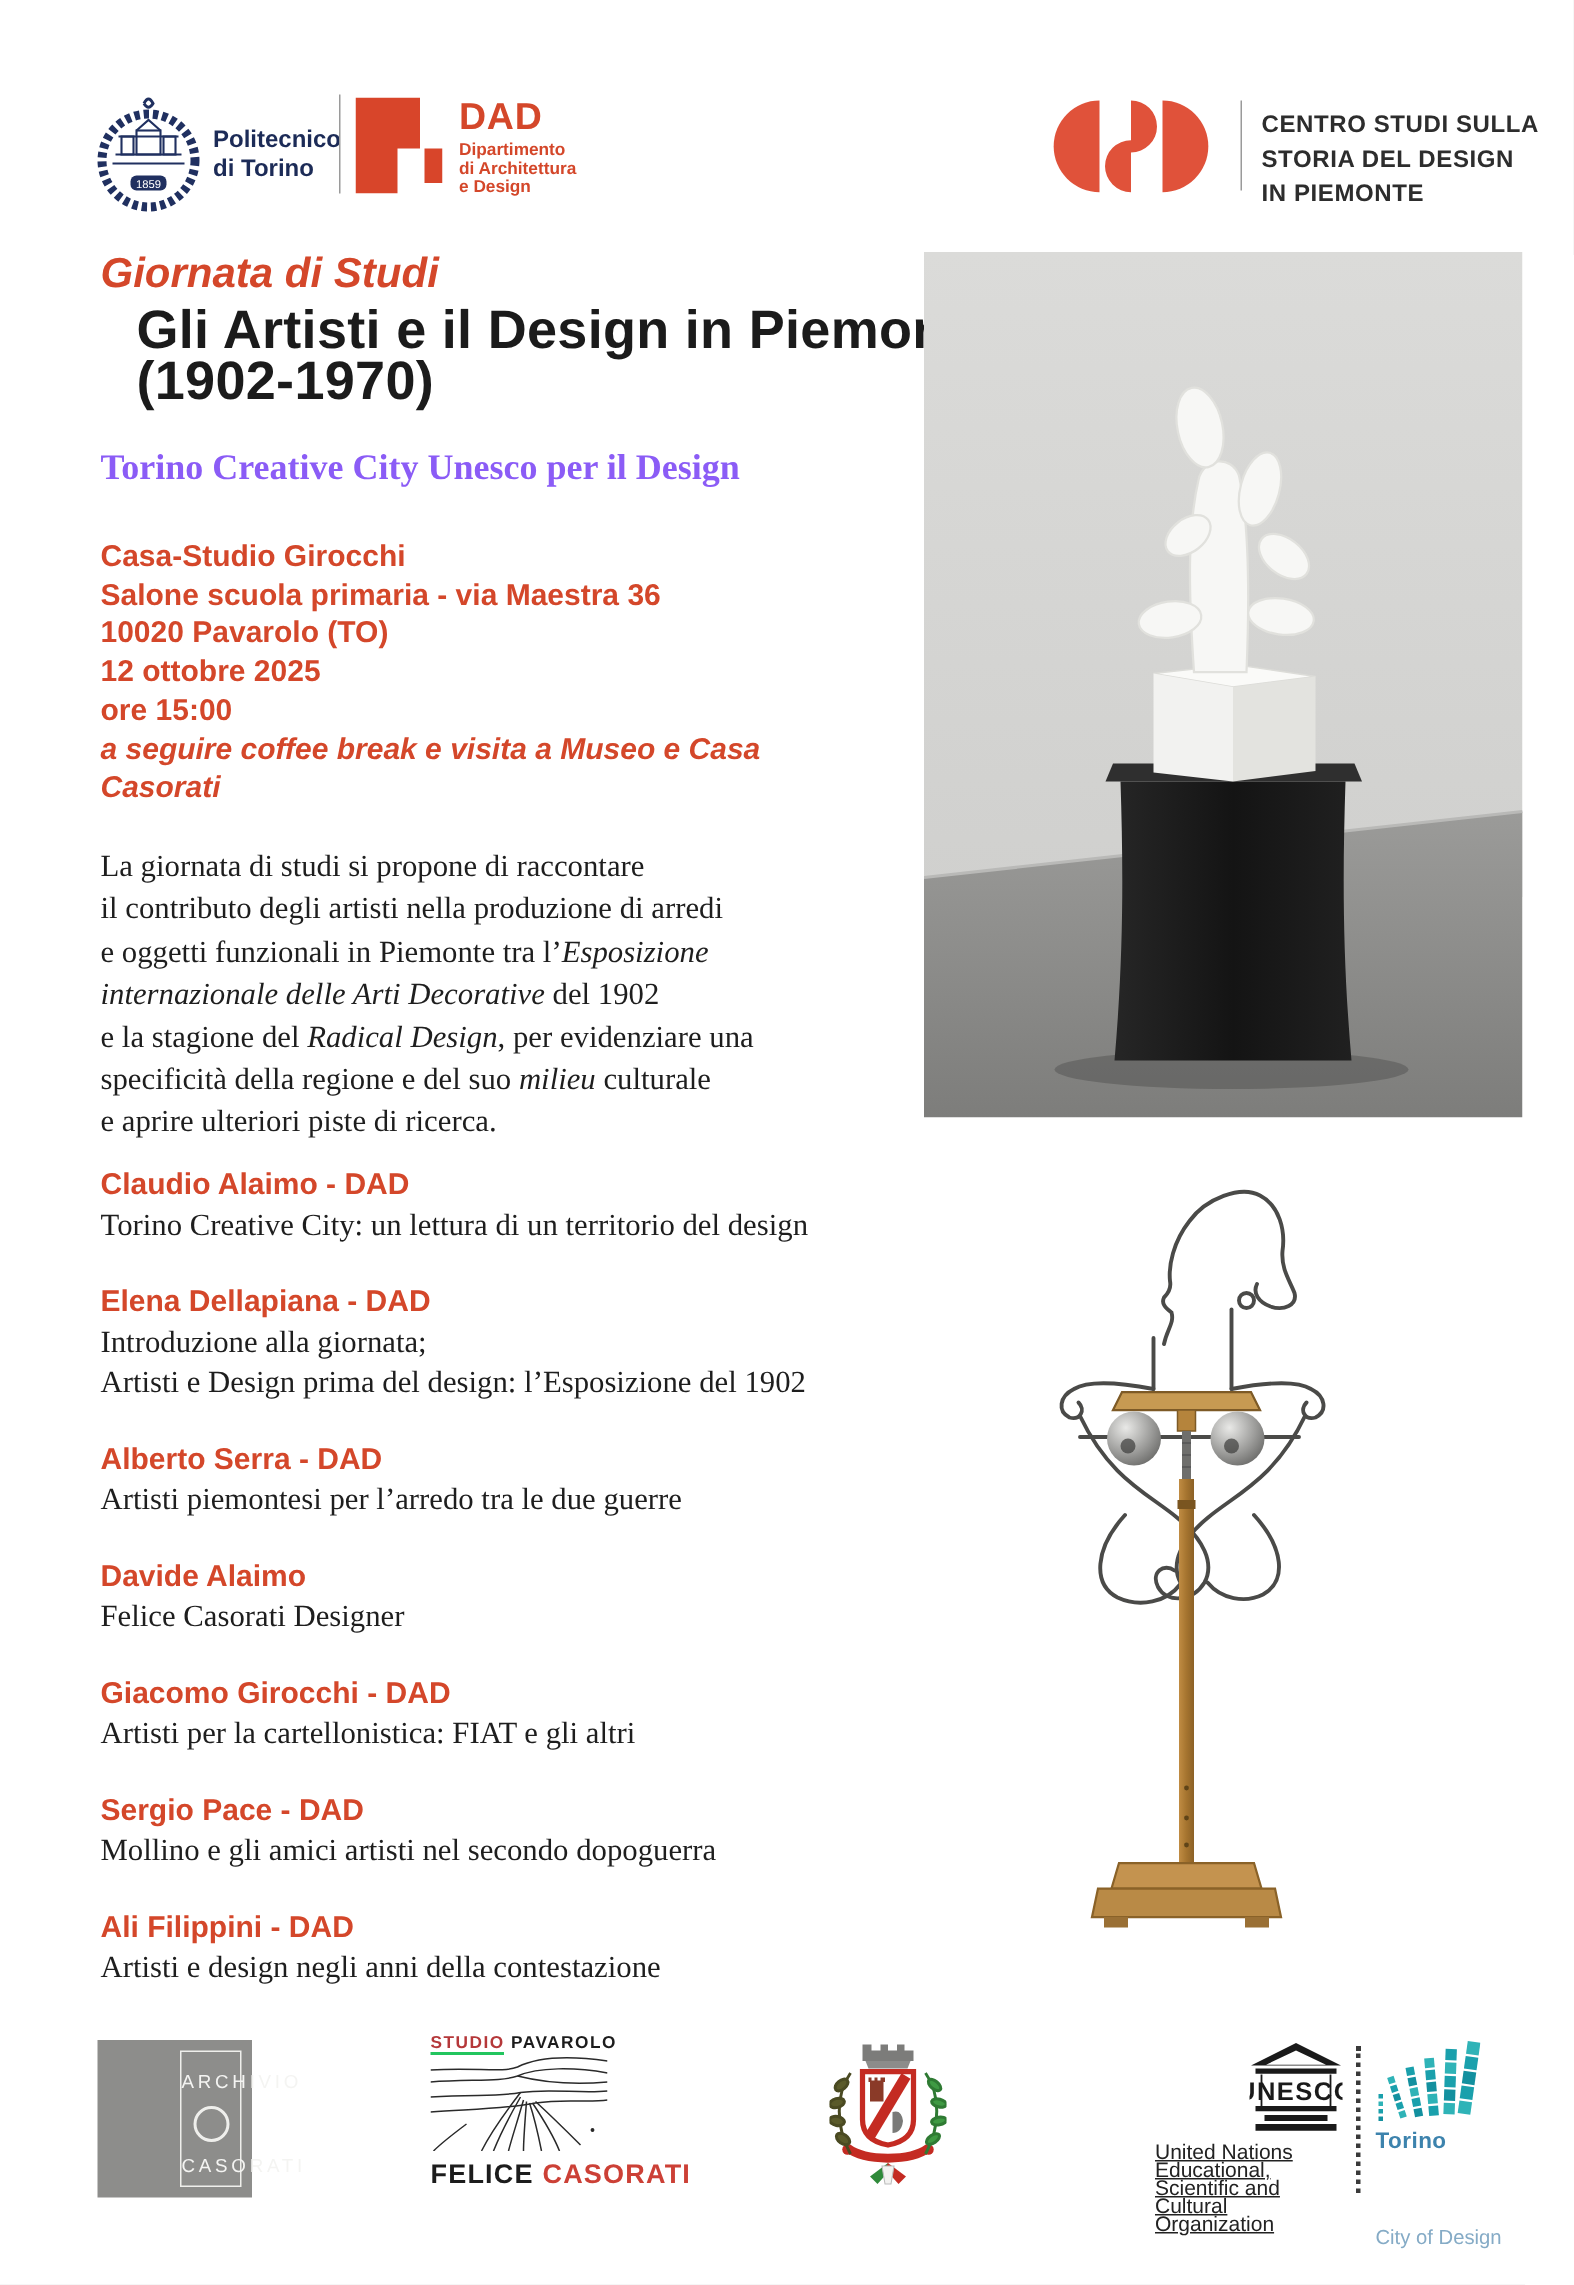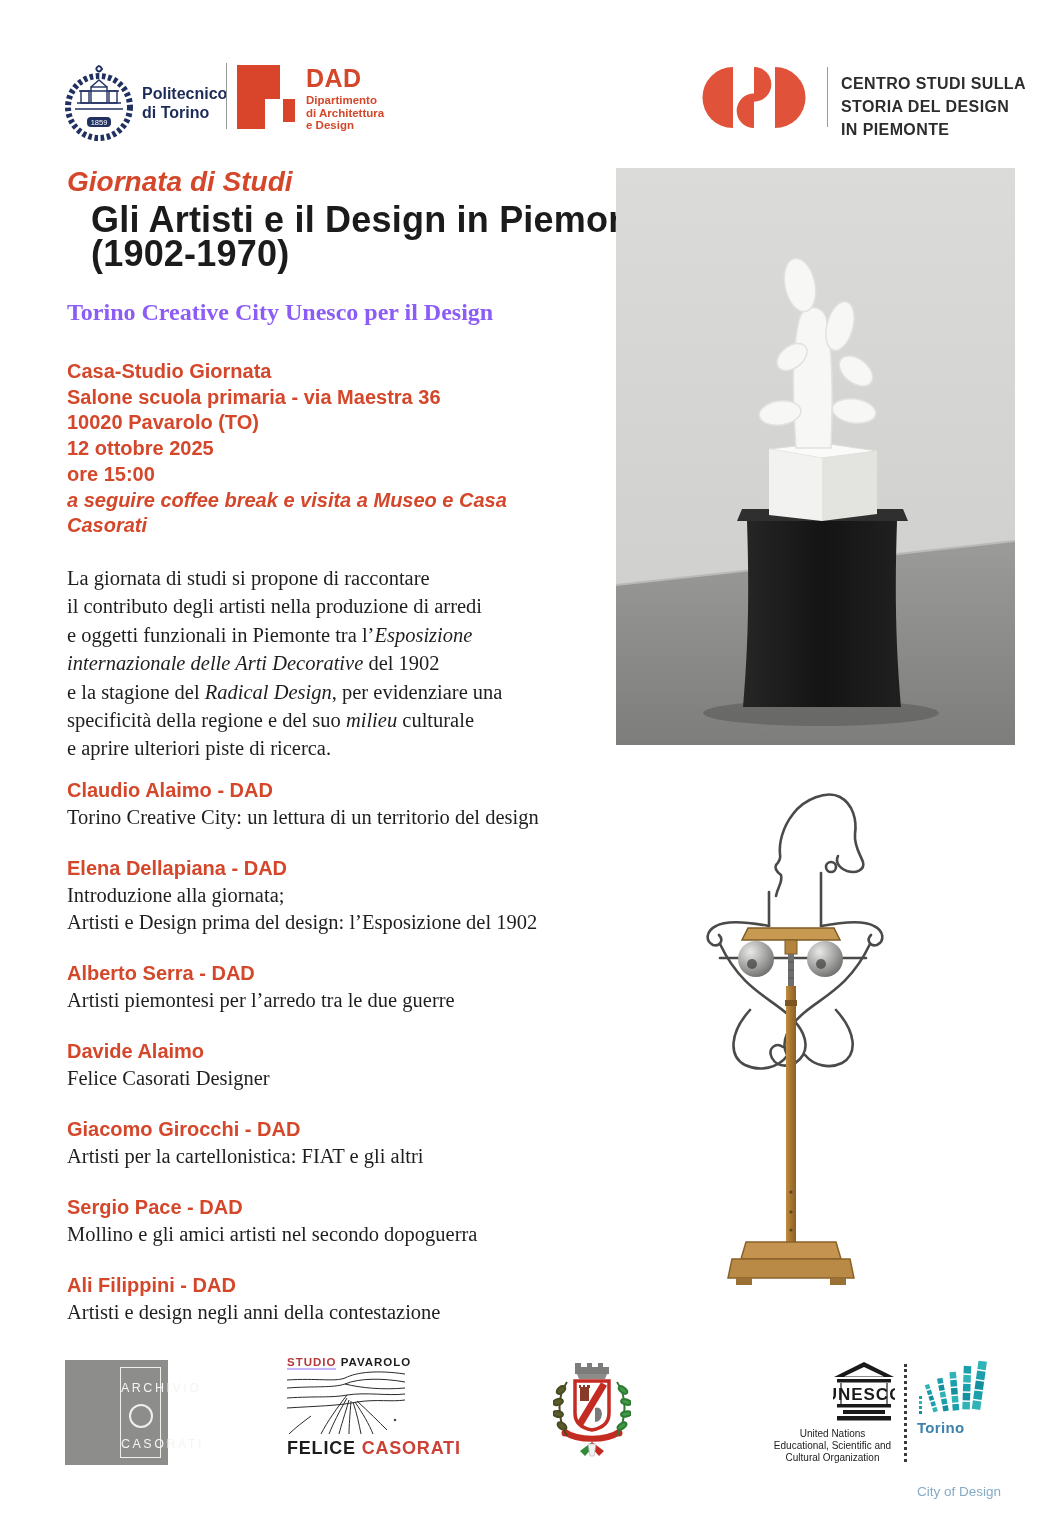--- a/index.html
+++ b/index.html
@@ -38,24 +38,24 @@
   .photo2 { left:690px; top:772px; width:300px; height:525px; }
 
   
   .archivio { left:65px; top:1360px; width:103px; height:105px; background:#8d8d8b; color:#f4f4f2; text-align:center; }
   .archivio-inner { position:absolute; inset:7px; border:1.5px solid #efefec;margin-left:48px; }
   .archivio-line { font-size:12.5px; letter-spacing:2.5px; }
   .archivio-l1 { margin-top:13px; }
   .archivio-ring { width:24px; height:24px; border:2px solid #efefec; border-radius:50%; margin:9px auto 9px auto; }
   .studio { left:287px; top:1356px; width:118px; height:104px; background:#fff; }
   .studio-top { font-size:11.5px; font-weight:bold; letter-spacing:1px; color:#1c1c1c; white-space:nowrap; }
-  .studio-red { color:#b5383a; border-bottom:2px solid #c4b5fd; }
+  .studio-red { color:#b5383a; border-bottom:2px solid #22c55e; }
   .studio-bottom { font-size:18px; font-weight:bold; letter-spacing:0.8px; color:#1c1c1c; white-space:nowrap; }
   .studio-red2 { color:#cc4036; }
-  .unesco-caption { left:770px; top:1428px; width:125px; font-size:10px; line-height:12px; color:#222; text-align:center; }
+  .unesco-caption { left:770px; top:1428px; width:125px; font-size:14px; line-height:12px; color:#222; text-align:left;text-decoration:underline; }
   .dotline { left:904px; top:1364px; height:98px; border-left:3px dotted #3a3a3a; width:0; }
   .torino-name { left:917px; top:1419px; font-size:15px; font-weight:bold; color:#3d83ad; letter-spacing:0.3px; }
   .torino-tag { left:917px; top:1484px; font-size:13.5px; color:#85abc6; }
 </style>
 </head>
 <body>
 
 <div class="page">
 
   <div class="abs" style="left:63px; top:61px;">
@@ -113,21 +113,21 @@
     <div>STORIA DEL DESIGN</div>
     <div>IN PIEMONTE</div>
   </div>
   <div class="abs main-title">
     <div>Gli Artisti e il Design in Piemonte</div>
     <div>(1902-1970)</div>
   </div>
   <div class="abs subtitle">Torino Creative City Unesco per il Design</div>
 
   <div class="abs event">
-    <div>Casa-Studio Giornata</div>
+    <div>Casa-Studio Girocchi</div>
     <div>Salone scuola primaria - via Maestra 36</div>
     <div>10020 Pavarolo (TO)</div>
     <div>12 ottobre 2025</div>
     <div>ore 15:00</div>
     <div class="it">a seguire coffee break e visita a Museo e Casa</div>
     <div class="it">Casorati</div>
   </div>
 
   <div class="abs desc">
     <span>La giornata di studi si propone di raccontare</span><br>

